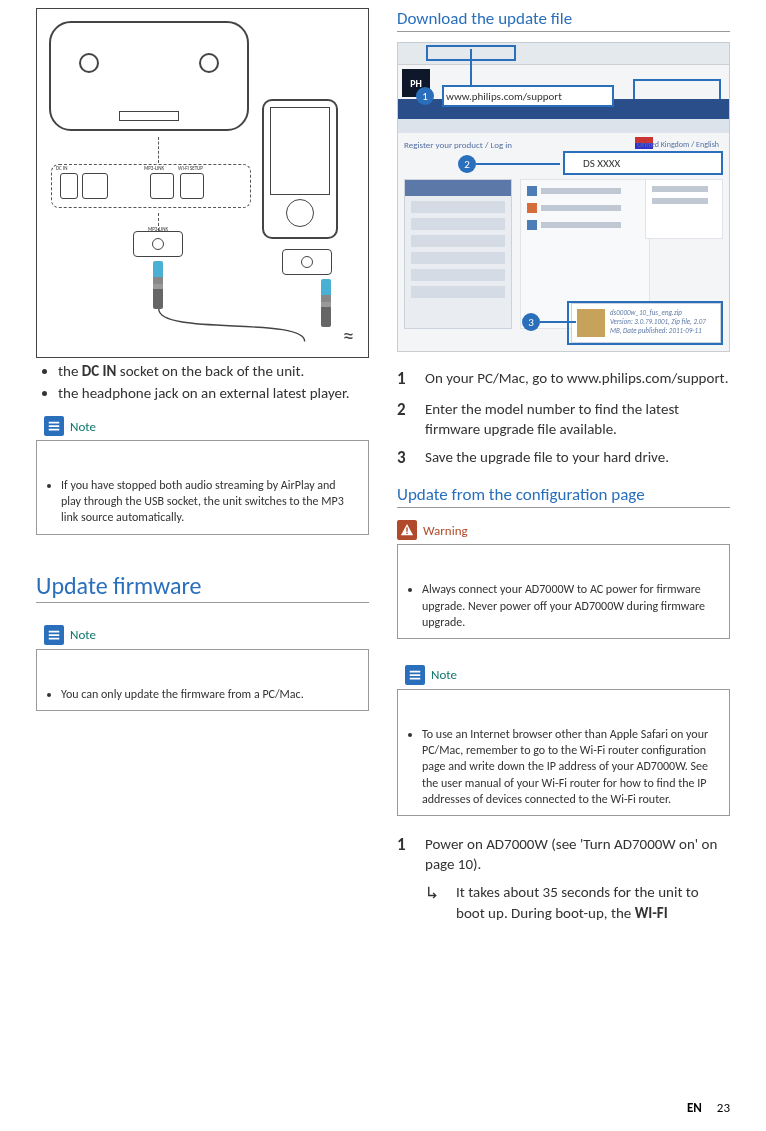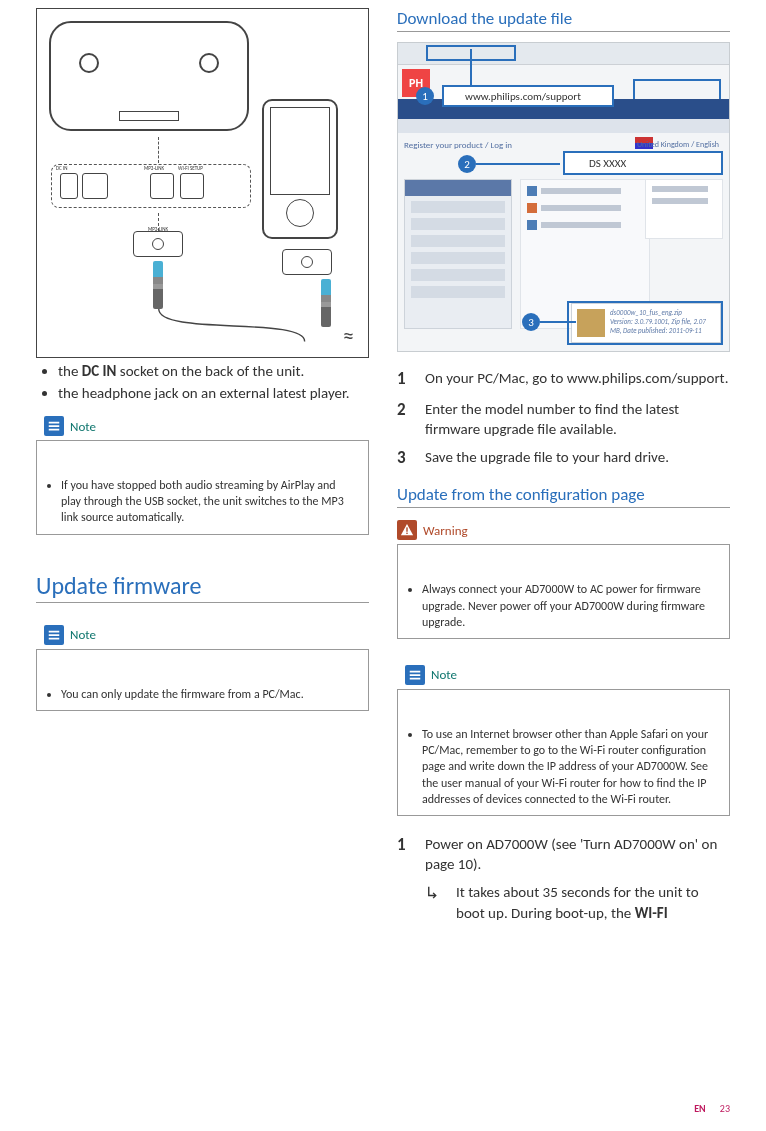--- a/index.html
+++ b/index.html
@@ -131,21 +131,21 @@
   .screenshot {
     position:relative;
     height:310px;
     border:1px solid #c8cdd1;
     background:#f3f5f7;
     margin-bottom:16px;
     overflow:hidden;
     font-size:10px;
   }
   .ss-top { height:22px; background:#e4e9ee; border-bottom:1px solid #ccd0d5; }
-  .ss-logo { position:absolute; left:4px; top:26px; width:28px; height:28px; background:#ef4444; color:#fff; font-weight:bold; font-size:12px; display:flex; align-items:center; justify-content:center; }
+  .ss-logo { position:absolute; left:4px; top:26px; width:28px; height:28px; background:#0f172a; color:#fff; font-weight:bold; font-size:10px; display:flex; align-items:center; justify-content:center; }
   .ss-navy { position:absolute; left:0; right:0; top:56px; height:20px; background:#2a4e8a; }
   .ss-navy span { color:#cdd6e3; font-size:8px; margin-left:8px; line-height:20px; }
   .ss-sub { position:absolute; left:0; right:0; top:76px; height:14px; background:#dde3eb; color:#4e6a96; font-size:7px; padding-left:8px; line-height:14px; }
   .ss-reg { position:absolute; left:6px; top:96px; color:#5470a2; font-size:9px; }
   .ss-panel { position:absolute; left:6px; top:136px; width:108px; height:150px; background:#e9edf2; border:1px solid #cdd3da; }
   .ss-panel .hdr { height:16px; background:#5b78a8; }
   .ss-panel .row { height:12px; margin:5px 6px; background:#b5c0d0; opacity:.4; }
   .ss-mid { position:absolute; left:122px; top:136px; width:130px; height:150px; background:#f8f9fb; border:1px solid #e0e4e9; }
   .ss-mid .ic { width:10px; height:10px; background:#4d7db6; display:inline-block; margin:6px 4px 0 6px; vertical-align:top; }
   .ss-mid .ln { width:80px; height:6px; background:#c0c8d4; display:inline-block; margin-top:8px; }
@@ -155,45 +155,45 @@
   .ss-region { position:absolute; right:6px; top:92px; color:#5470a2; font-size:8px; }
   .ss-search { position:absolute; right:6px; top:112px; width:136px; height:18px; background:#fff; border:1px solid #bcc3cd; }
   .ss-file { position:absolute; right:8px; bottom:8px; width:150px; height:40px; background:#fff; border:1px solid #cdd3da; display:flex; }
   .ss-file .fic { width:28px; height:28px; background:#c7a25b; margin:5px; }
   .ss-file .ftxt { font-size:7px; color:#5e7aa8; line-height:1.3; padding-top:4px; }
   .ss-file .ftxt div { filter: blur(0.4px); font-style: italic; }
 
   
   .callout { position:absolute; border:2px solid #2a6fbb; background:#fff; display:flex; align-items:center; }
   .co-badge { position:absolute; background:#2a6fbb; color:#fff; width:18px; height:18px; border-radius:50%; display:flex; align-items:center; justify-content:center; font-size:11px; }
-  .callout.url { left:44px; top:42px; width:172px; height:22px; font-size:11px; padding-left:21px; }
+  .callout.url { left:44px; top:42px; width:172px; height:22px; font-size:11px; padding-left:2px; }
   .co1-badge { left:18px; top:44px; }
   .blue-box-addr { position:absolute; left:28px; top:2px; width:90px; height:16px; border:2px solid #2a6fbb; }
   .blue-box-lang { position:absolute; right:8px; top:36px; width:88px; height:22px; border:2px solid #2a6fbb; }
-  .callout.search { right:6px; top:108px; width:160px; height:24px; font-size:11px; padding-left:24px; }
+  .callout.search { right:6px; top:108px; width:160px; height:24px; font-size:11px; padding-left:18px; }
   .co2-badge { left:60px; top:112px; }
   .line-a { left:72px; top:6px; width:2px; height:36px; background:#2a6fbb; position:absolute; }
   .line-b { left:78px; top:120px; width:84px; height:2px; background:#2a6fbb; position:absolute; }
   .blue-box-file { position:absolute; right:6px; bottom:6px; width:156px; height:44px; border:2px solid #2a6fbb; }
   .co3-badge { left:124px; bottom:18px; top:auto; }
   .line-c { left:142px; bottom:28px; width:36px; height:2px; background:#2a6fbb; position:absolute; }
 
   
   .steps { margin-top:4px; }
   .step { display:flex; gap:12px; margin-bottom:8px; font-size:15px; line-height:1.35; }
   .step .n { font-weight:600; font-size:17px; min-width:16px; }
   .result-line { display:flex; gap:15px; margin-left:30px; font-size:15px; line-height:1.35; }
   .arrow-icon svg { width:14px; height:14px; margin-top:3px; flex-shrink:0; }
 
   .footer {
     position:absolute;
     bottom:16px;
     right:36px;
-    font-size:10px;
-    color:#be185d;
+    font-size:13px;
+    color:#000000;
     margin-top:35px;
   }
   .footer .lang { font-weight:600; margin-right:12px; }
 </style>
 </head>
 <body>
 
 <div class="page">
 
   <div class="col">

